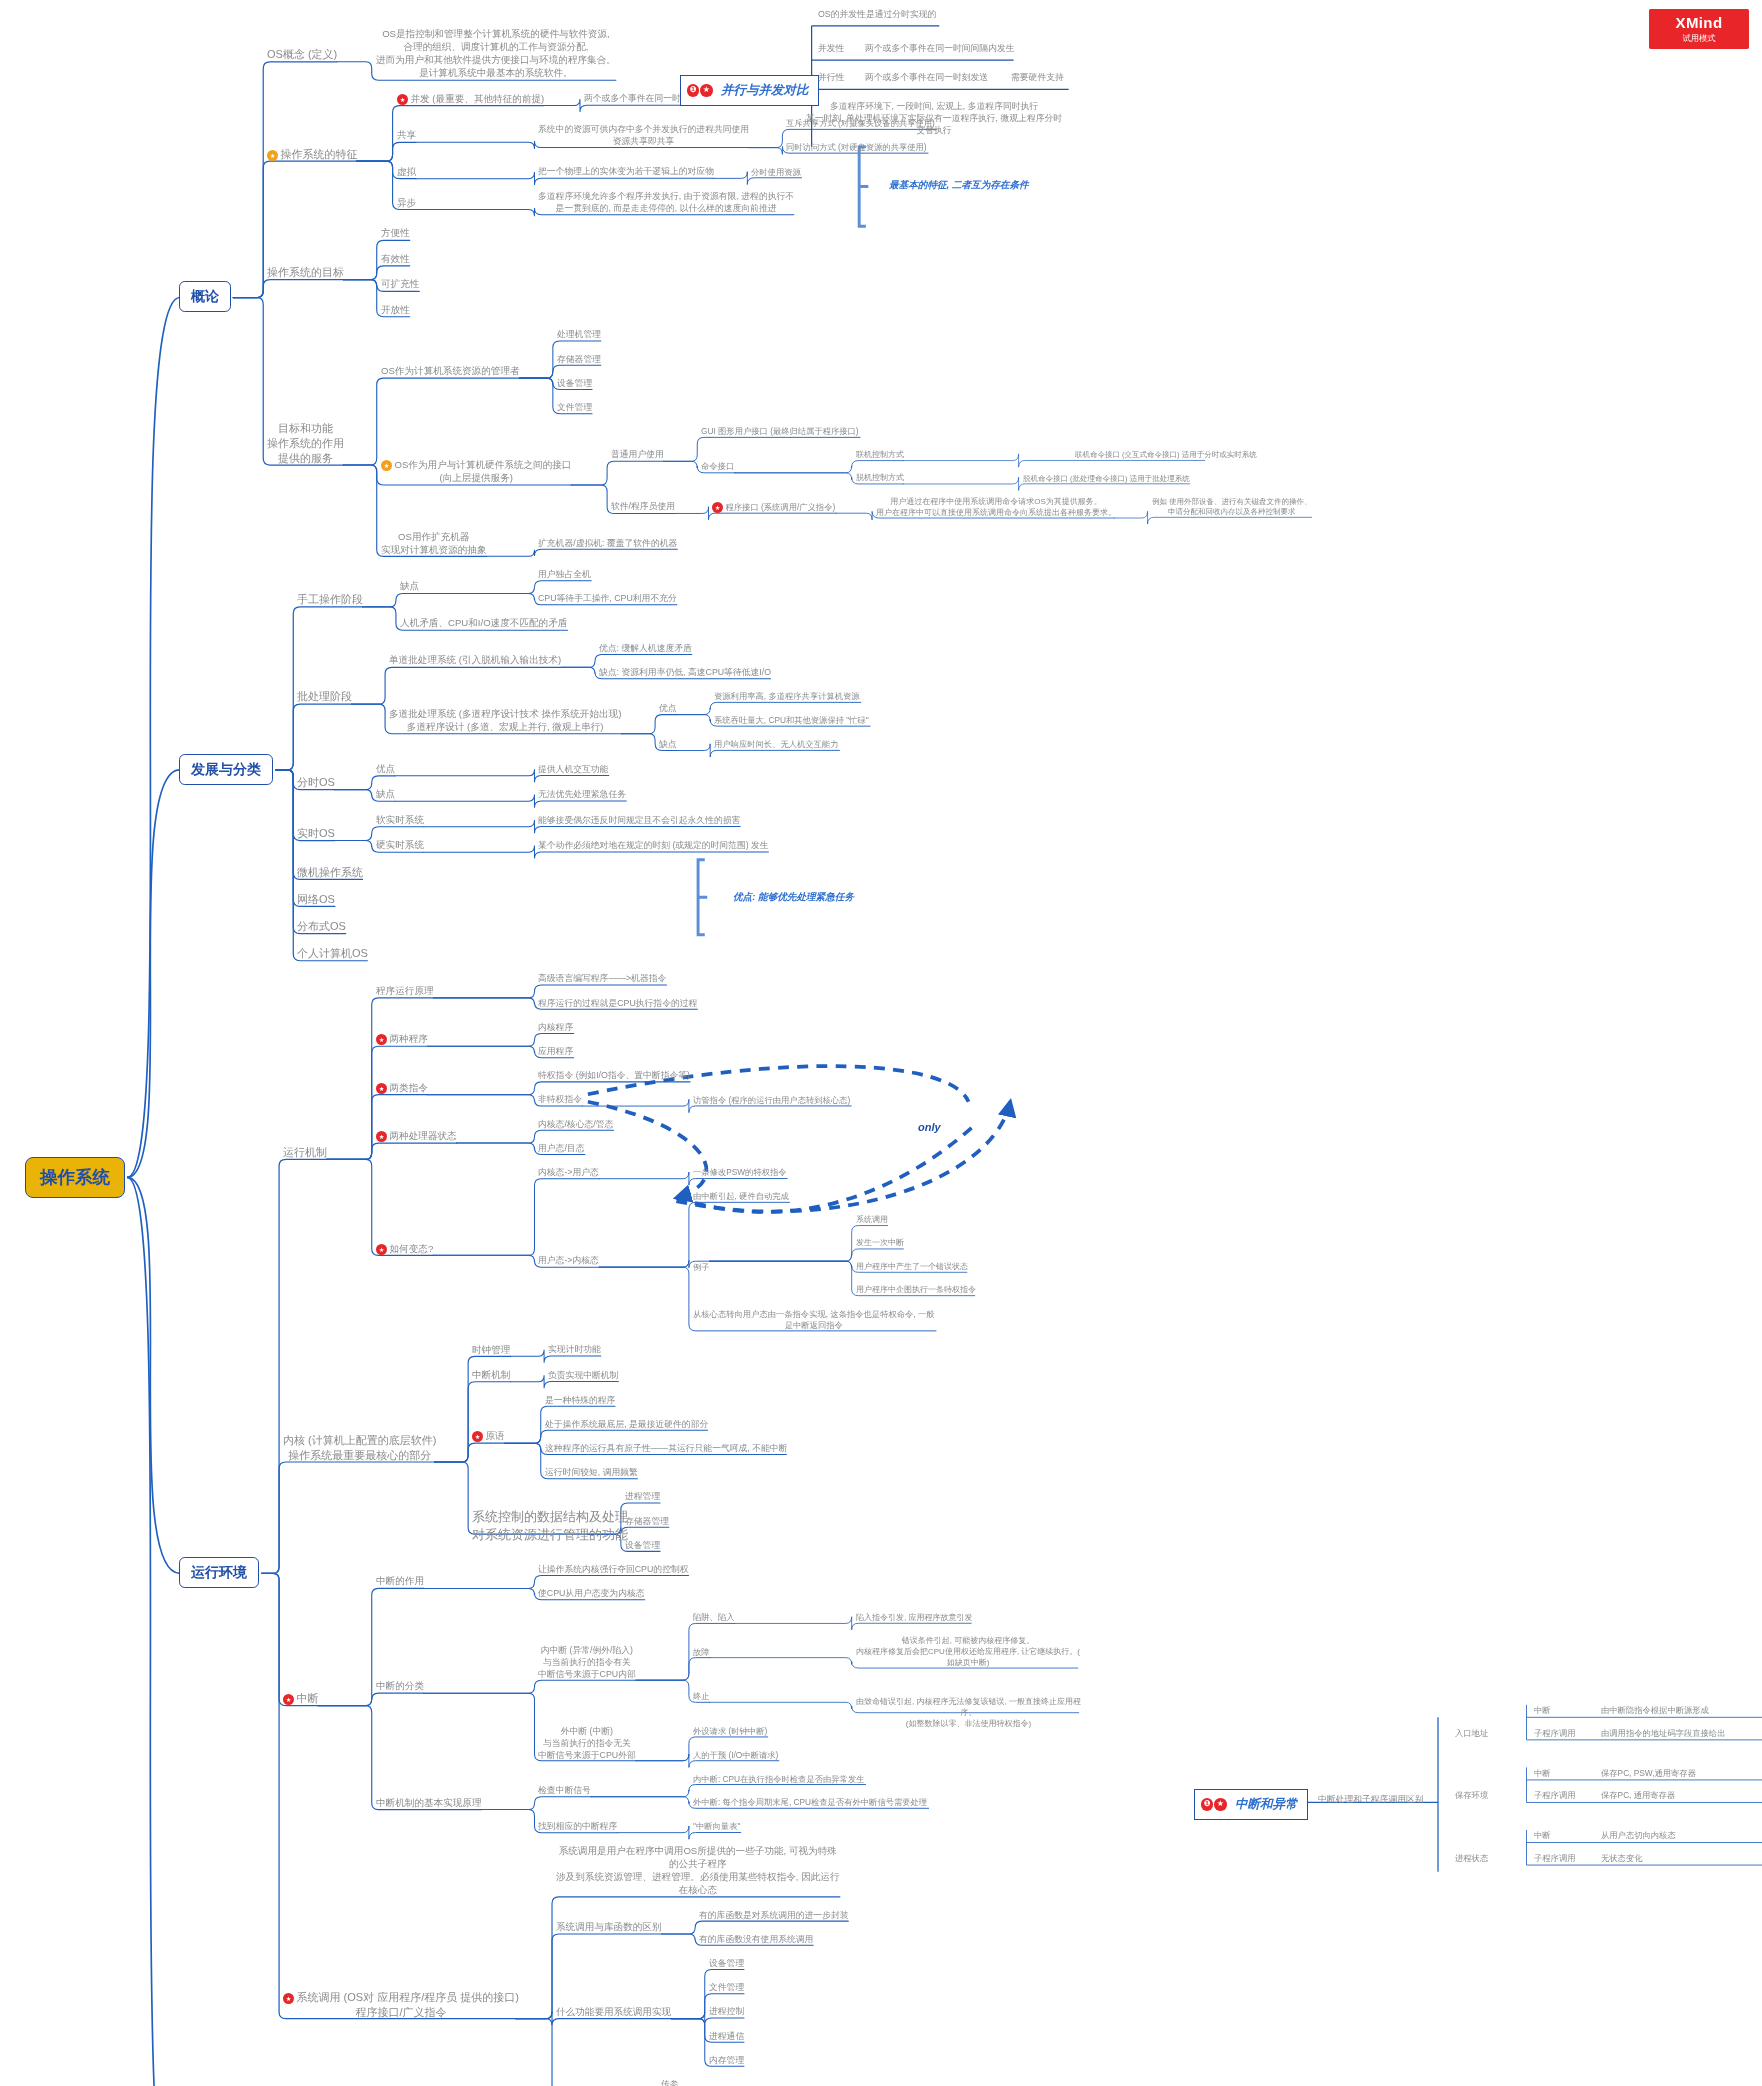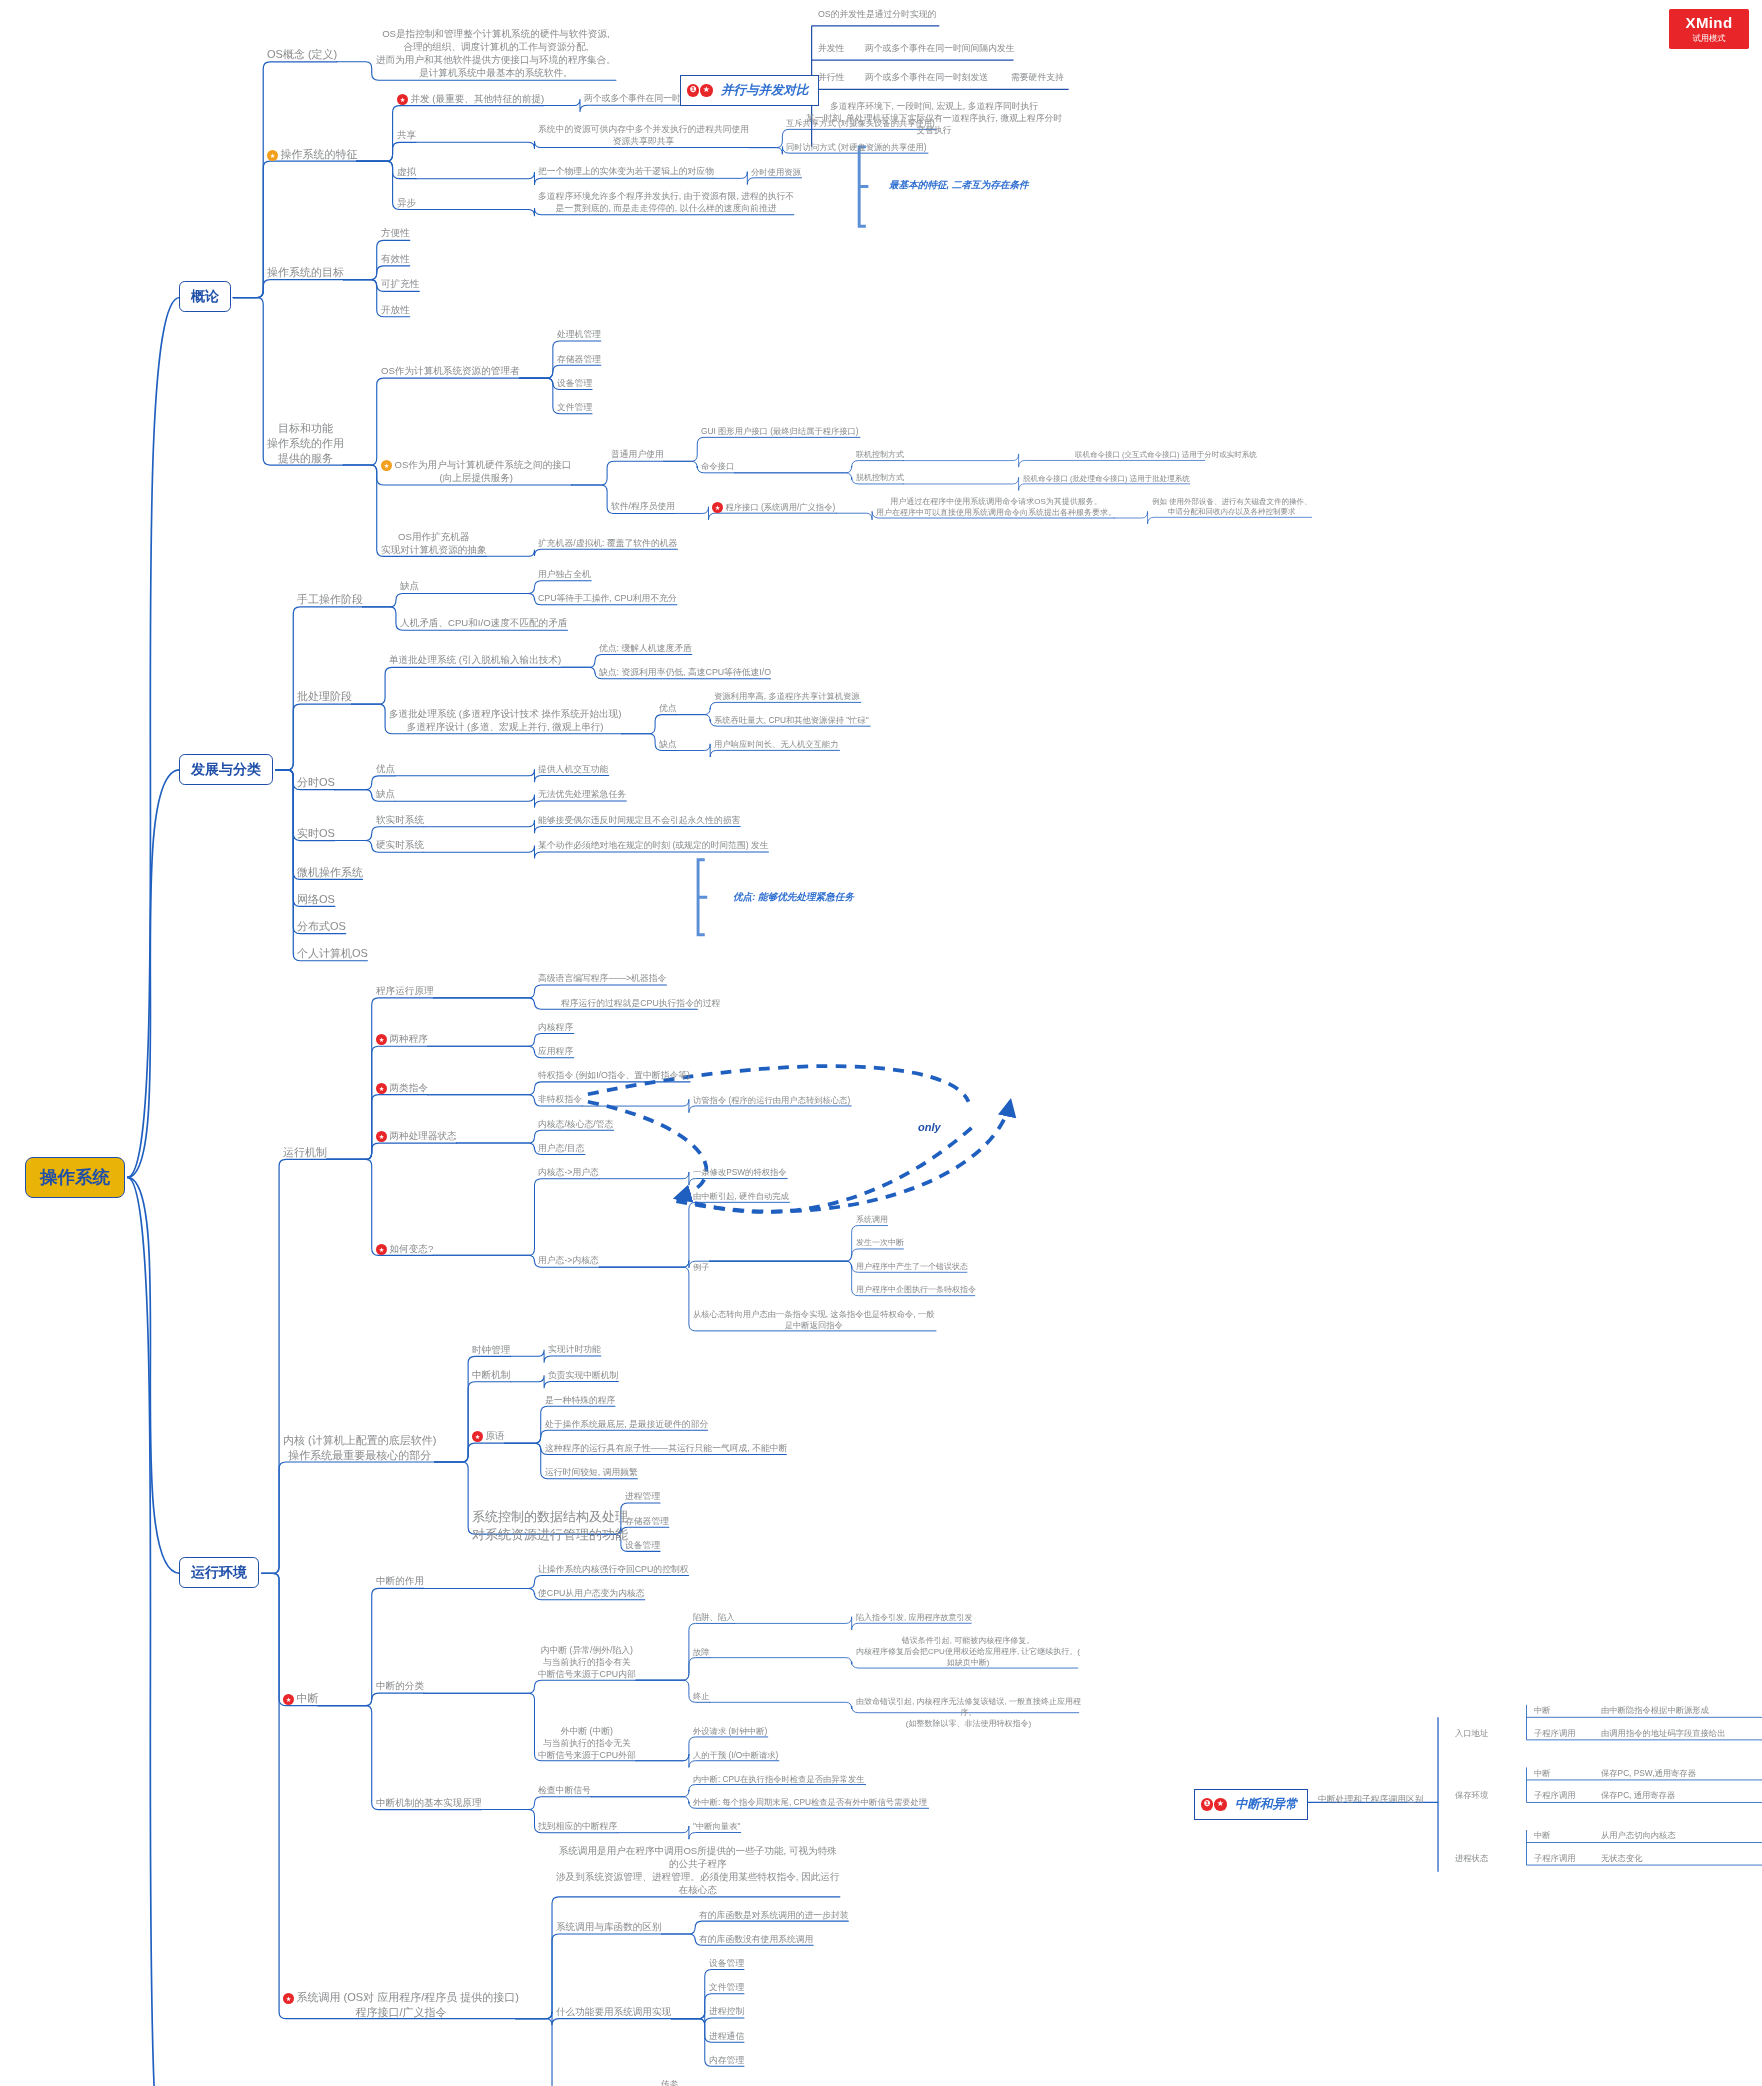--- a/index.html
+++ b/index.html
@@ -85,21 +85,21 @@
   }
   .dstar i {
     display:inline-block; width:12.5px; height:12.5px; border-radius:50%;
     background:#e8262a; color:#fff; font-style:normal; font-weight:bold;
     font-size:8px; line-height:12.5px; text-align:center;
   }
 
   .logo {
     position:absolute;
     right: 14px; top: 9.2px;
-    width: 80px; height: 40px;
+    width: 100px; height: 40px;
     background:#e8262a;
     color:#fff;
     border-radius:1.7px;
     text-align:center;
     padding-top:5px;
   }
   .logo .t1 { font-size:15px; font-weight:bold; letter-spacing:0.4px; }
   .logo .t2 { font-size:8.3px; margin-top:1.7px; }
 
   .only-lbl {
@@ -385,21 +385,21 @@
     <div class="node lv3" style="left: 376px; top: 839px; font-size: 9.6px;"><span>硬实时系统</span></div>
     <div class="node lv4" style="left: 538px; top: 840px; font-size: 8.8px;"><span>某个动作必须绝对地在规定的时刻 (或规定的时间范围) 发生</span></div>
     <div class="node lv2" style="left: 297px; top: 865px; font-size: 11px;"><span>微机操作系统</span></div>
     <div class="node lv2" style="left: 297px; top: 892px; font-size: 11px;"><span>网络OS</span></div>
     <div class="node lv2" style="left: 297px; top: 919px; font-size: 11px;"><span>分布式OS</span></div>
     <div class="node lv2" style="left: 297px; top: 946px; font-size: 11px;"><span>个人计算机OS</span></div>
     <div class="node lv1" style="left: 179px; top: 1557px; font-size: 14px; white-space: pre;"><span>运行环境</span></div>
     <div class="node lv2" style="left: 283px; top: 1145px; font-size: 11px;"><span>运行机制</span></div>
     <div class="node lv3" style="left: 376px; top: 985px; font-size: 9.6px;"><span>程序运行原理</span></div>
     <div class="node lv4" style="left: 538px; top: 973px; font-size: 8.8px;"><span>高级语言编写程序——&gt;机器指令</span></div>
-    <div class="node lv4" style="left: 538px; top: 998px; font-size: 8.8px; margin-left: 23px;"><span>程序运行的过程就是CPU执行指令的过程</span></div>
+    <div class="node lv4" style="left: 538px; top: 998px; font-size: 8.8px;"><span>程序运行的过程就是CPU执行指令的过程</span></div>
     <div class="node lv3" style="left: 376px; top: 1033px; font-size: 9.6px;"><span class="star" style="height: 11px; width: 11px; line-height: 11px; font-size: 6.3px;">★</span><span>两种程序</span></div>
     <div class="node lv4" style="left: 538px; top: 1022px; font-size: 8.8px;"><span>内核程序</span></div>
     <div class="node lv4" style="left: 538px; top: 1046px; font-size: 8.8px;"><span>应用程序</span></div>
     <div class="node lv3" style="left: 376px; top: 1082px; font-size: 9.6px;"><span class="star" style="height: 11px; width: 11px; line-height: 11px; font-size: 6.3px;">★</span><span>两类指令</span></div>
     <div class="node lv4" style="left: 538px; top: 1070px; font-size: 8.8px;"><span>特权指令 (例如I/O指令、置中断指令等)</span></div>
     <div class="node lv4" style="left: 538px; top: 1094px; font-size: 8.8px;"><span>非特权指令</span></div>
     <div class="node lv5" style="left: 693px; top: 1095px; font-size: 8.3px;"><span>访管指令 (程序的运行由用户态转到核心态)</span></div>
     <div class="node lv3" style="left: 376px; top: 1130px; font-size: 9.6px;"><span class="star" style="height: 11px; width: 11px; line-height: 11px; font-size: 6.3px;">★</span><span>两种处理器状态</span></div>
     <div class="node lv4" style="left: 538px; top: 1119px; font-size: 8.8px;"><span>内核态/核心态/管态</span></div>
     <div class="node lv4" style="left: 538px; top: 1143px; font-size: 8.8px;"><span>用户态/目态</span></div>

